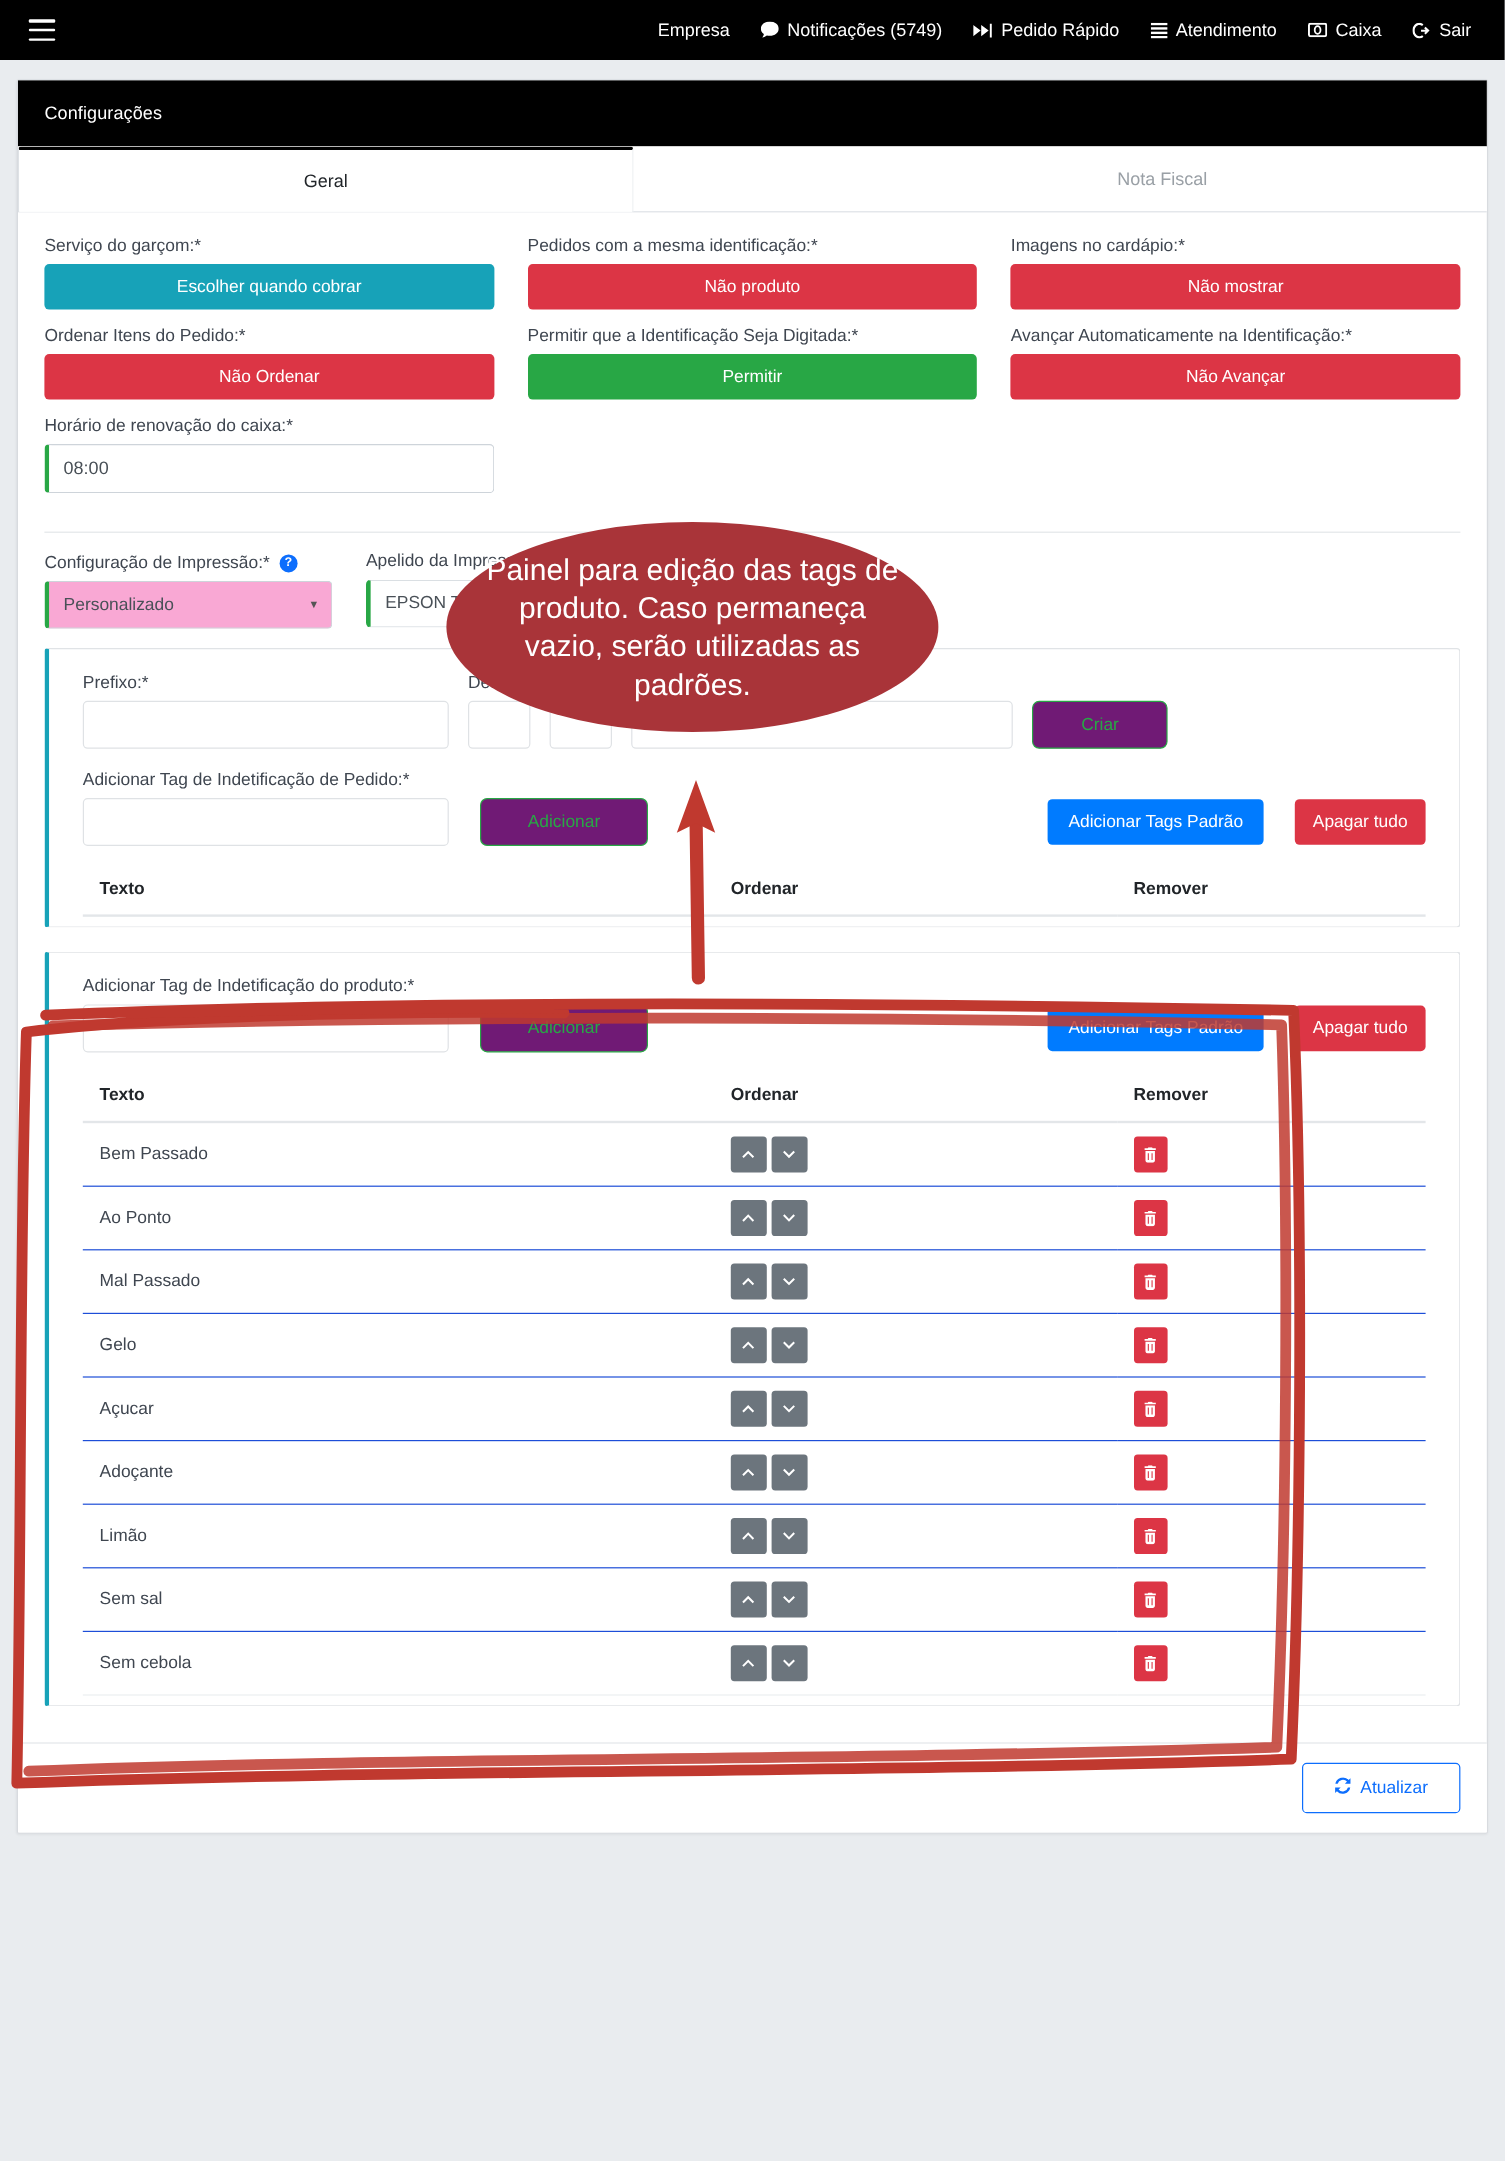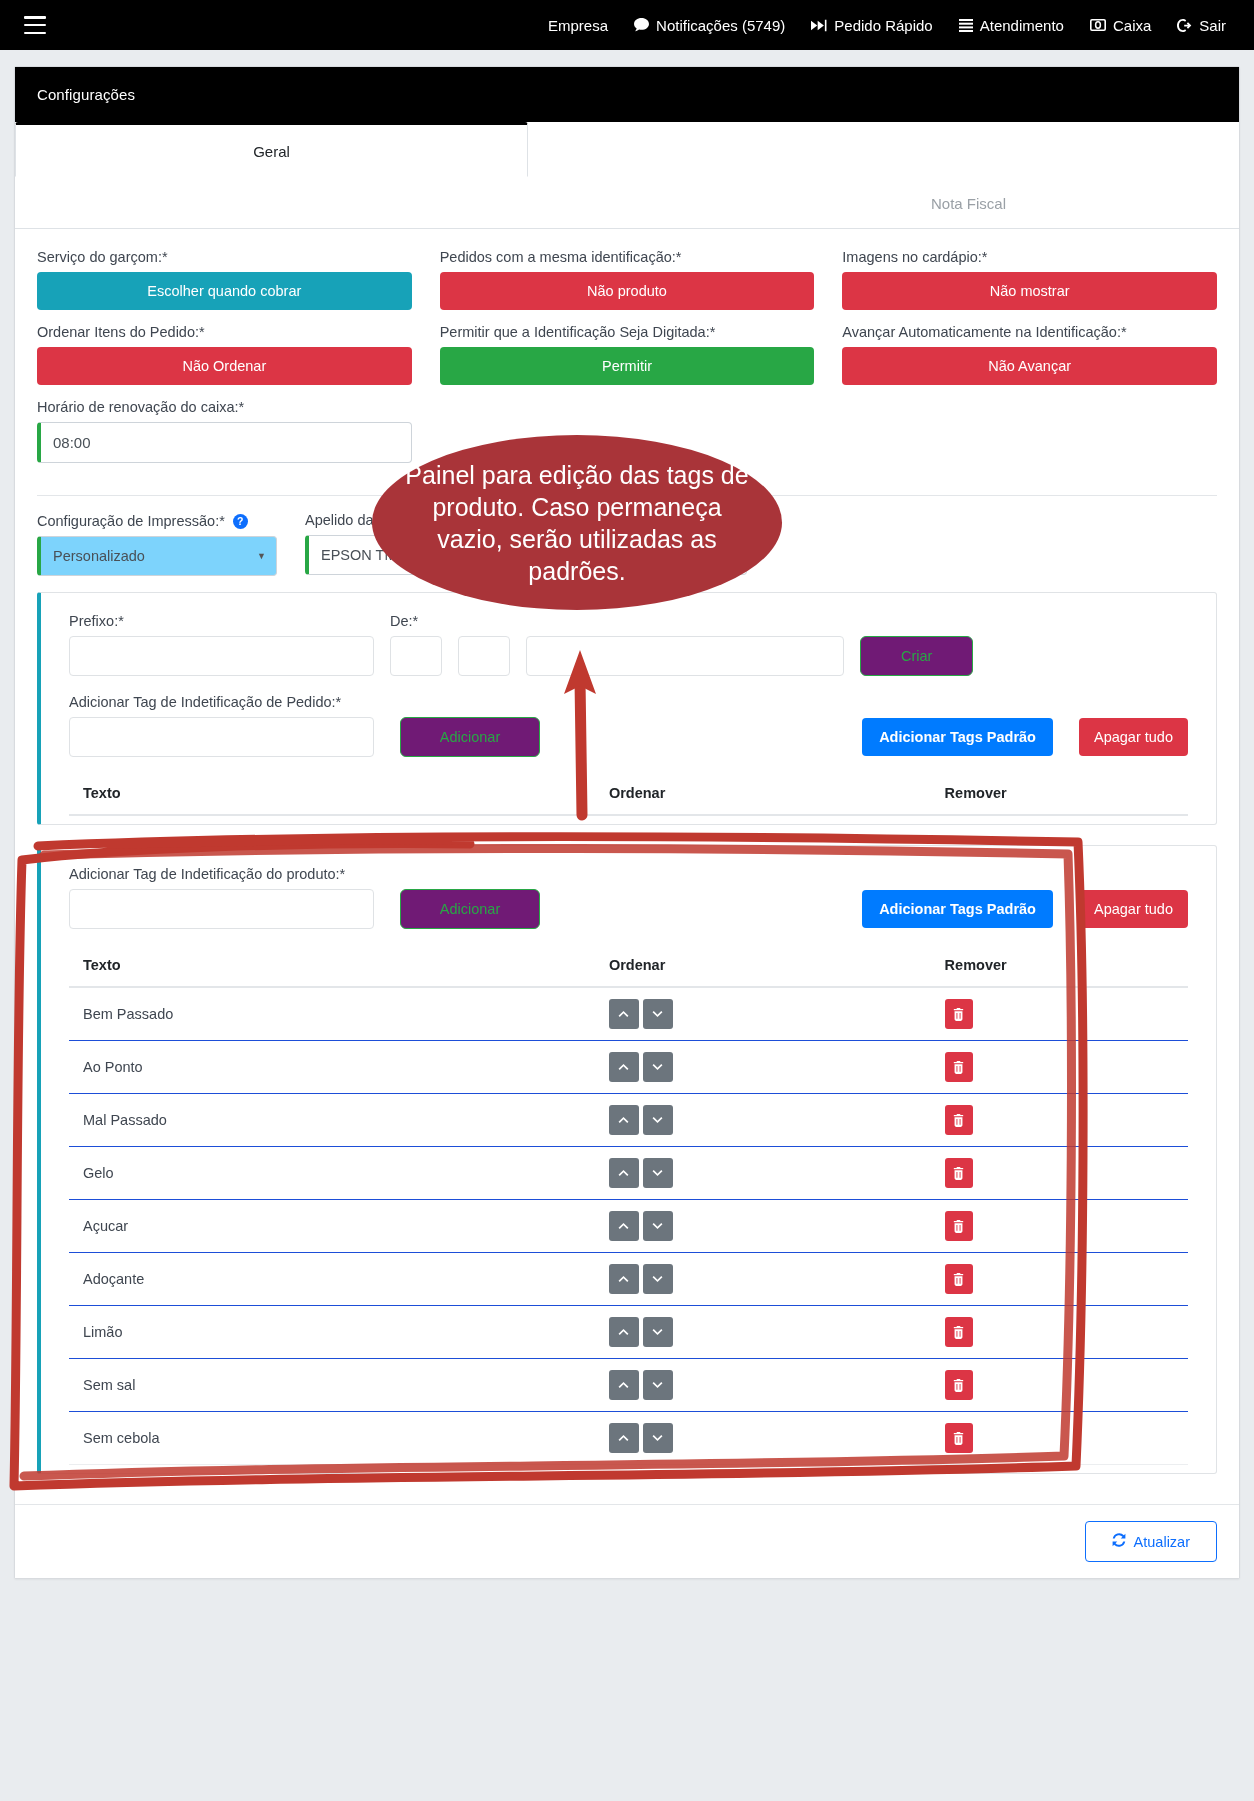--- a/index.html
+++ b/index.html
@@ -58,21 +58,20 @@
     padding: 19px 22px;
     letter-spacing: .1px;
   }
 
   
   .tabs {
     display: flex;
     border-bottom: 1px solid #dee2e6;
     background: #fff;
     padding-left: 0;
-    flex-direction: column;
   }
   .tab {
     flex: 0 0 auto;
     text-align: center;
     padding: 18px 10px 16px;
     font-size: 15px;
     cursor: pointer;
     border: 1px solid transparent;
     margin-bottom: -1px;
     color: #9aa0a6;
@@ -150,21 +149,21 @@
   }
   .select-box {
     position: relative;
     width: 100%;
     padding: 11px 26px 11px 12px;
     font-size: 14.5px;
     color: #495057;
     border: 1px solid #ced4da;
     border-left: 4px solid #28a745;
     border-radius: 4px;
-    background: #7dd3fc;
+    background: #f9a8d4;
     cursor: pointer;
   }
   .caret {
     position: absolute; right: 10px; top: 50%; transform: translateY(-50%);
     font-size: 9px; color: #555;
   }
   .text-input {
     width: 100%;
     padding: 11px 12px;
     font-size: 14.5px;
@@ -223,21 +222,20 @@
   .btn-blue {
     padding: 11px 17px;
     font-size: 14.5px;
     color: #fff;
     background: #007bff;
     border: none;
     border-radius: 4px;
     cursor: pointer;
     font-family: inherit;
     white-space: nowrap;
-    font-weight: bold;
   }
   .btn-red {
     padding: 11px 15px;
     font-size: 14.5px;
     color: #fff;
     background: #dc3545;
     border: none;
     border-radius: 4px;
     cursor: pointer;
     font-family: inherit;

